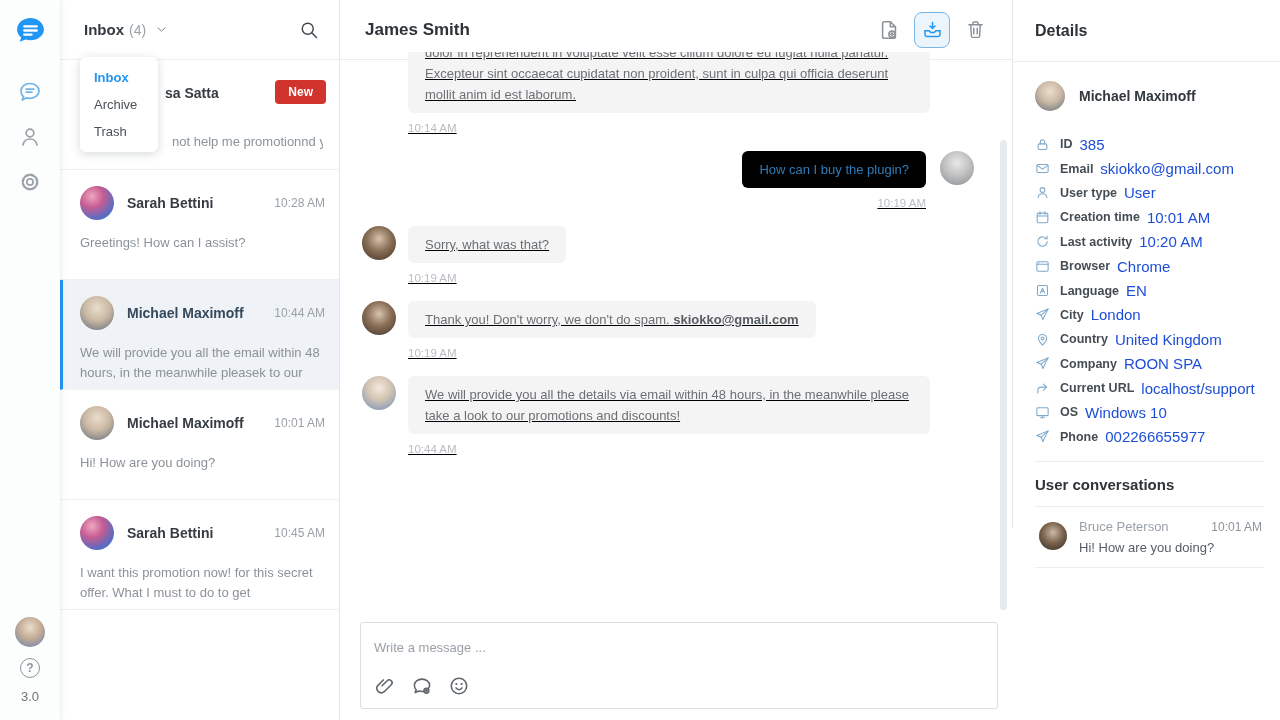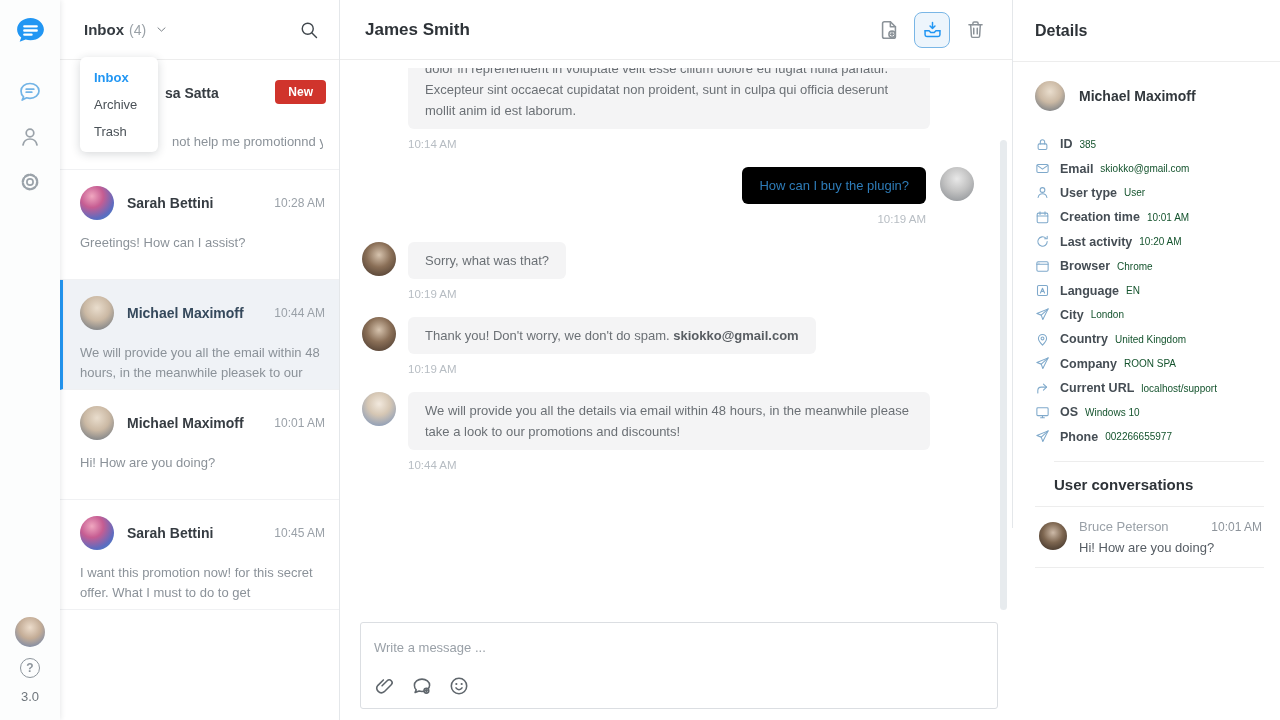--- a/index.html
+++ b/index.html
@@ -62,21 +62,21 @@
   .dd-item.active { color:#2196f3; font-weight:bold; }
 
   
   .chat { position:absolute; left:340px; top:0; width:672px; height:720px; background:#fff; }
   .chat-header { height:60px; border-bottom:1px solid #ececec; display:flex; align-items:center; padding:0 24px 0 25px; }
   .chat-title { font-size:17px; font-weight:bold; color:#2e3338; }
   .chat-actions { margin-left:auto; display:flex; align-items:center; gap:12px; }
   .action-btn { background:none; border:none; color:#8b9298; width:26px; height:26px; padding:0;
     display:flex; align-items:center; justify-content:center; }
   .action-btn.boxed { width:36px; height:36px; border:1px solid #79b6e6; border-radius:8px; background:#edf5fc; color:#2196f3; }
-  .msgs { position:absolute; left:0; top:68px; width:662px; height:552px; overflow:hidden; padding:0 28px 0 22px; }
+  .msgs { position:absolute; left:0; top:52px; width:662px; height:552px; overflow:hidden; padding:0 28px 0 22px;text-decoration:underline; }
   .mrow { display:flex; align-items:flex-start; }
   .mavatar { width:34px; height:34px; border-radius:50%; flex:0 0 34px; margin-right:12px; }
   .mavatar.ghost { visibility:hidden; height:0; }
   .bubble { background:#f4f4f5; border-radius:6px; padding:8px 17px; font-size:13px; color:#6b7075;
     line-height:21px; max-width:522px; }
   .bubble b { color:#585d62; }
   .mtime { font-size:11.5px; color:#b7bdc3; margin:9px 0 17px 46px; }
   .msg.out .mrow { justify-content:flex-end; }
   .msg.out .mavatar { margin:0 0 0 14px; }
   .msg.out .bubble { background:#000000; color:#2e7cb8; }
@@ -99,22 +99,22 @@
   .details-header { height:62px; border-bottom:1px solid #ededed; display:flex; align-items:center; padding-left:22px; }
   .details-title { font-size:16px; font-weight:bold; color:#2e3338; }
   .details-body { padding:0 16px 0 22px; }
   .duser { display:flex; align-items:center; margin-top:19px; }
   .duser .avatar { width:30px; height:30px; flex:0 0 30px; }
   .duser-name { font-size:14px; font-weight:bold; color:#32383d; margin-left:14px; }
   .dfields { margin-top:21px; }
   .drow { display:flex; align-items:center; height:24.4px; white-space:nowrap; overflow:hidden; }
   .dicon { width:15px; height:15px; flex:0 0 15px; color:#7fa9cb; margin-right:10px; display:flex; }
   .dlabel { font-size:12.5px; font-weight:bold; color:#454d54; margin-right:7px; }
-  .dvalue { font-size:10px; color:#14532d; overflow:hidden; text-overflow:ellipsis; }
-  .uc-title { margin-top:12px; border-top:1px solid #ededed; padding:14px 0 13px; font-size:15px; font-weight:bold; color:#2e3338;margin-left:19px; }
+  .dvalue { font-size:15px; color:#1d4ed8; overflow:hidden; text-overflow:ellipsis; }
+  .uc-title { margin-top:12px; border-top:1px solid #ededed; padding:14px 0 13px; font-size:15px; font-weight:bold; color:#2e3338; }
   .uc-item { border-top:1px solid #ededed; border-bottom:1px solid #ededed; padding:12px 2px 12px 4px; display:flex; cursor:pointer; }
   .uc-item .avatar { width:28px; height:28px; flex:0 0 28px; margin-top:3px; }
   .uc-main { flex:1; margin-left:12px; min-width:0; }
   .uc-row { display:flex; align-items:center; }
   .uc-name { font-size:13px; color:#9aa1a8; }
   .uc-time { margin-left:auto; font-size:12px; color:#8d949b; }
   .uc-preview { margin-top:6px; font-size:13px; color:#565d64; }
 </style>
 </head>
 <body>

